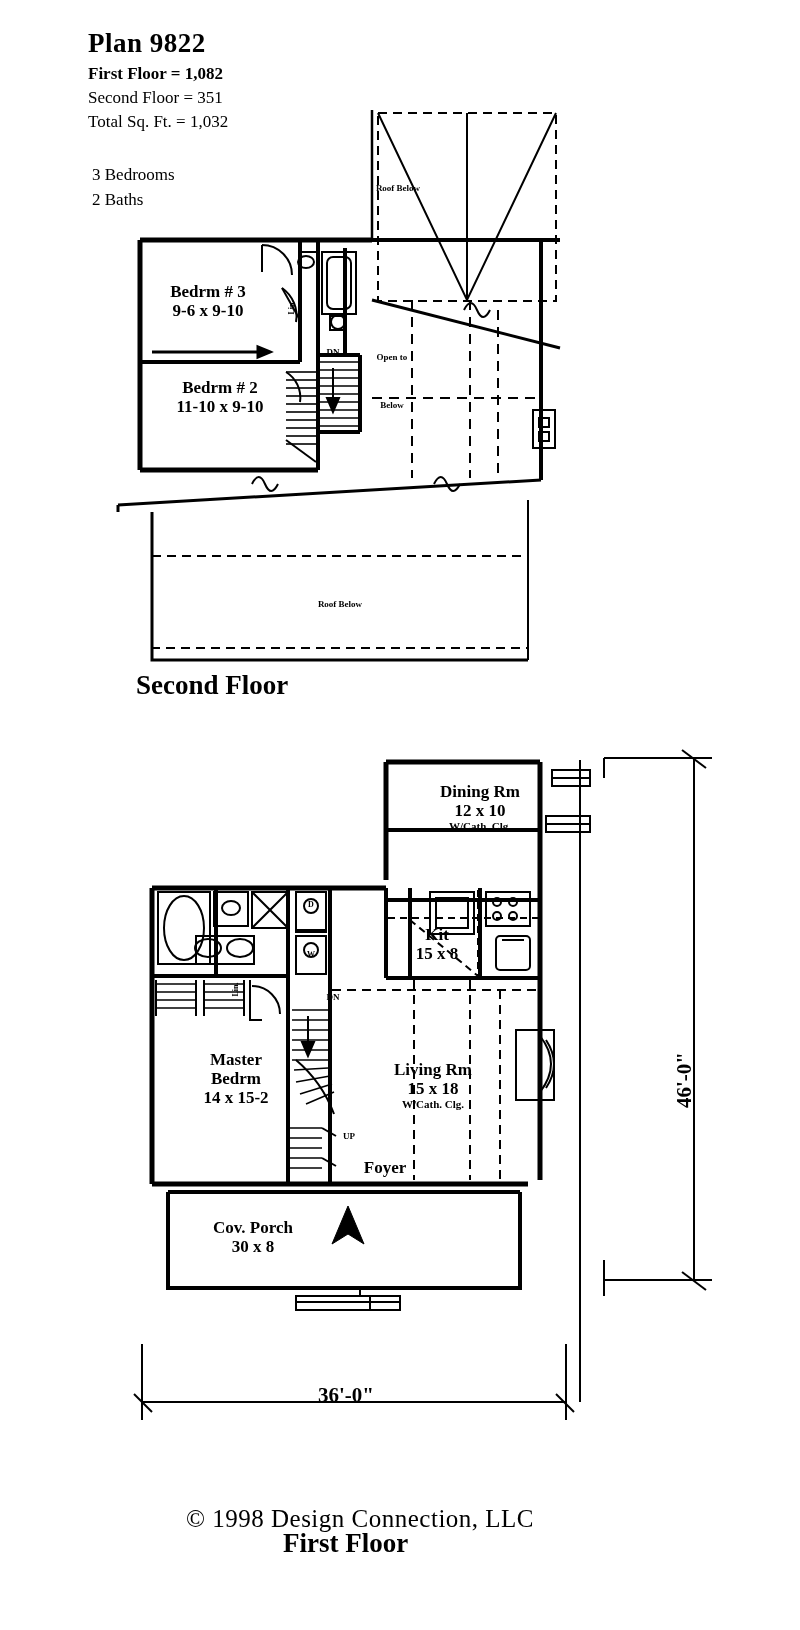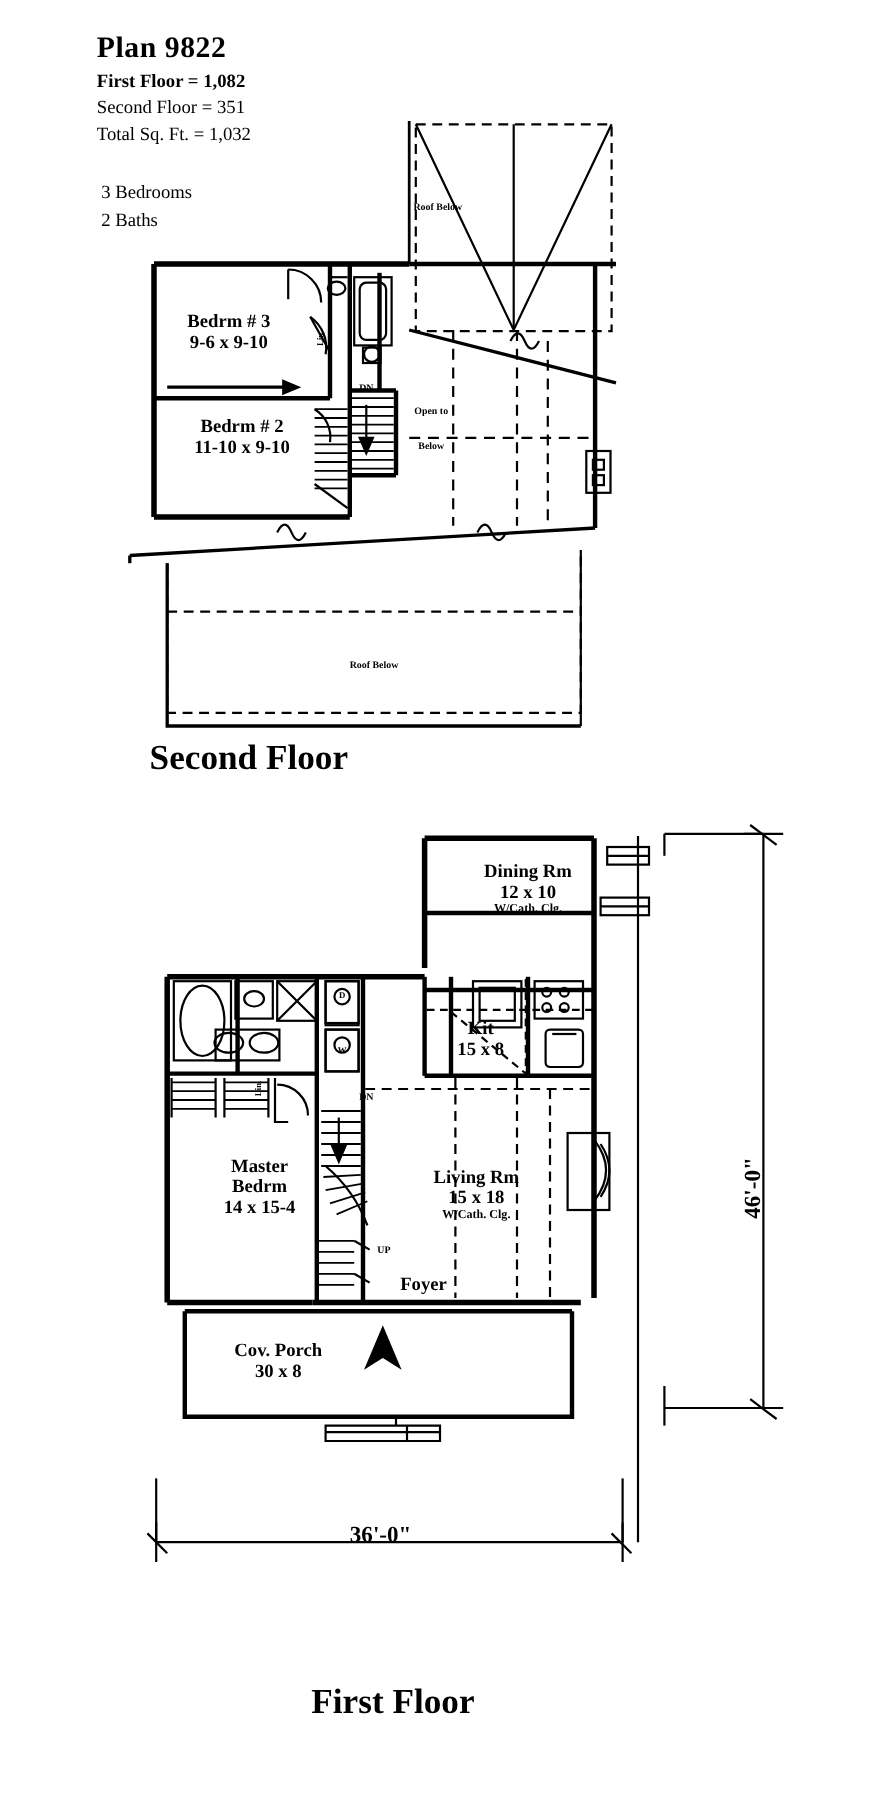--- a/index.html
+++ b/index.html
@@ -19,21 +19,21 @@
     font-size:27px; font-weight:bold; letter-spacing:.5px;
   }
   .spec-line{position:absolute; left:88px; font-size:17px;}
   .spec1{top:64px;font-weight:bold;}
   .spec2{top:88px;}
   .spec3{top:112px;}
   .spec4{top:165px; left:92px;}
   .spec5{top:190px; left:92px;}
 
   .floor-label{
-    position:absolute; font-size:32px; font-weight:bold;
+    position:absolute; font-size:27px; font-weight:bold;
   }
   .second-floor-label{left:136px; top:670px;}
   .first-floor-label{left:283px; top:1528px;}
   .copyright{
     position:absolute; left:186px; top:1505px;
     font-size:25px; letter-spacing:.5px;
   }
 
   .rm{position:absolute;text-align:center;font-weight:bold;line-height:1.12;}
   .rm .nm{font-size:17px;}
@@ -193,21 +193,21 @@
       <div class="dm">9-6 x 9-10</div>
     </div>
 
     <div class="rm" style="left:150px;top:378px;width:140px;">
       <div class="nm">Bedrm # 2</div>
       <div class="dm">11-10 x 9-10</div>
     </div>
 
     <div class="tiny" style="left:358px;top:183px;width:80px;">Roof Below</div>
     <div class="tiny" style="left:300px;top:599px;width:80px;">Roof Below</div>
-    <div class="tiny" style="left:362px;top:368px;width:60px;">Open to</div>
+    <div class="tiny" style="left:362px;top:352px;width:60px;">Open to</div>
     <div class="tiny" style="left:362px;top:365px;width:60px;margin-top:35px;">Below</div>
     <div class="tiny" style="left:320px;top:347px;width:26px;">DN</div>
     <div class="tiny2" style="left:278px;top:303px;width:26px;transform:rotate(-90deg);transform-origin:center;">Lin.</div>
 
     <div class="floor-label second-floor-label">Second Floor</div>
   </div>
 
   <div>
 
     <svg width="800" height="860" style="top:740px;">
@@ -388,21 +388,21 @@
     </div>
 
     <div class="rm" style="left:382px;top:925px;width:110px;">
       <div class="nm">Kit</div>
       <div class="dm">15 x 8</div>
     </div>
 
     <div class="rm" style="left:168px;top:1050px;width:136px;">
       <div class="nm">Master</div>
       <div class="nm">Bedrm</div>
-      <div class="dm">14 x 15-4</div>
+      <div class="dm">14 x 15-2</div>
     </div>
 
     <div class="rm" style="left:370px;top:1060px;width:126px;">
       <div class="nm">Living Rm</div>
       <div class="dm">15 x 18</div>
       <div class="sub">W/Cath. Clg.</div>
     </div>
 
     <div class="rm" style="left:340px;top:1158px;width:90px;">
       <div class="nm">Foyer</div>
@@ -418,13 +418,14 @@
     <div class="tiny2" style="left:222px;top:985px;width:26px;transform:rotate(-90deg);transform-origin:center;">Lin.</div>
     <div class="tiny2" style="left:302px;top:950px;width:18px;">W</div>
     <div class="tiny2" style="left:302px;top:900px;width:18px;">D</div>
 
     <div class="dimtext" style="left:318px;top:1383px;">36'-0"</div>
     <div class="dimtext vert" style="left:672px;top:1108px;">46'-0"</div>
 
     <div class="floor-label first-floor-label">First Floor</div>
   </div>
 
+  <div class="copyright">©   1998 Design Connection, LLC</div>
 </div>
 
 </body></html>

